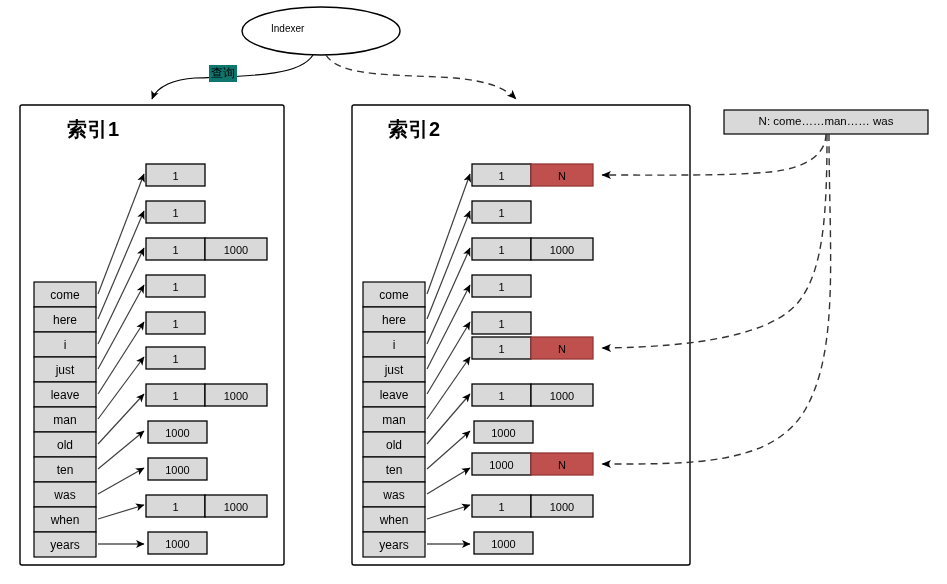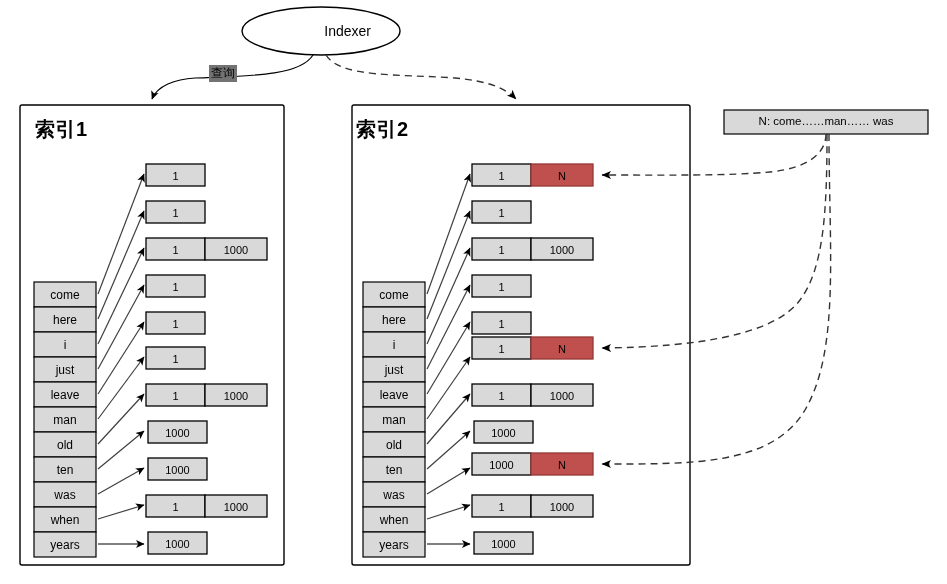--- a/index.html
+++ b/index.html
@@ -25,32 +25,33 @@
     width: 947px;
     height: 584px;
   }
   .lbl {
     position: absolute;
     white-space: nowrap;
     color: #000000;
     pointer-events: none;
   }
   .ellipse-label {
-    font-size: 14px;
-    text-align: right;
+    font-size: 10px;
+    text-align: left;
   }
   .edge-label {
     font-size: 12px;
-    background: #737373;
+    background: #0f766e;
     padding: 0 2px;
   }
   .panel-title {
     font-size: 20px;
     font-weight: bold;
     letter-spacing: 0.5px;
+    margin-left: 32px;
   }
   .cell-text {
     font-size: 11px;
     text-align: center;
     line-height: 1;
   }
   .word-text {
     font-size: 12px;
     text-align: center;
     line-height: 1;

